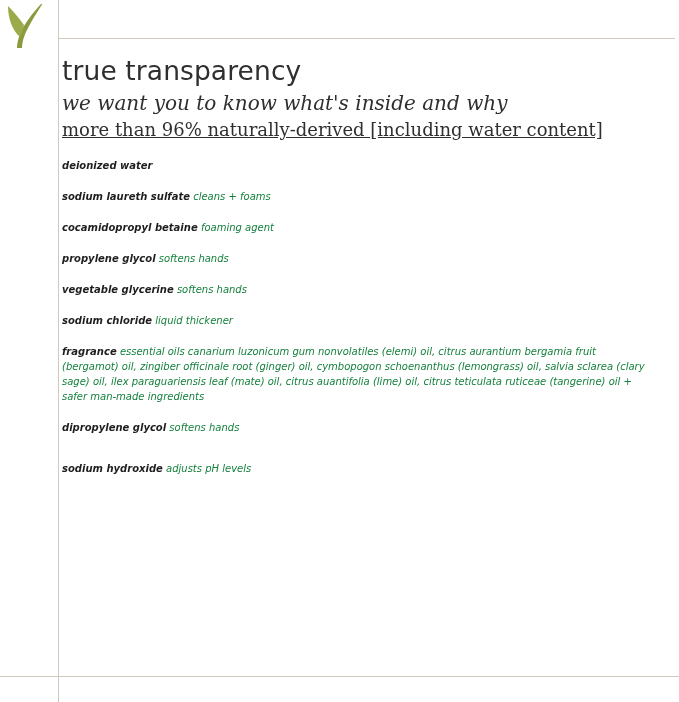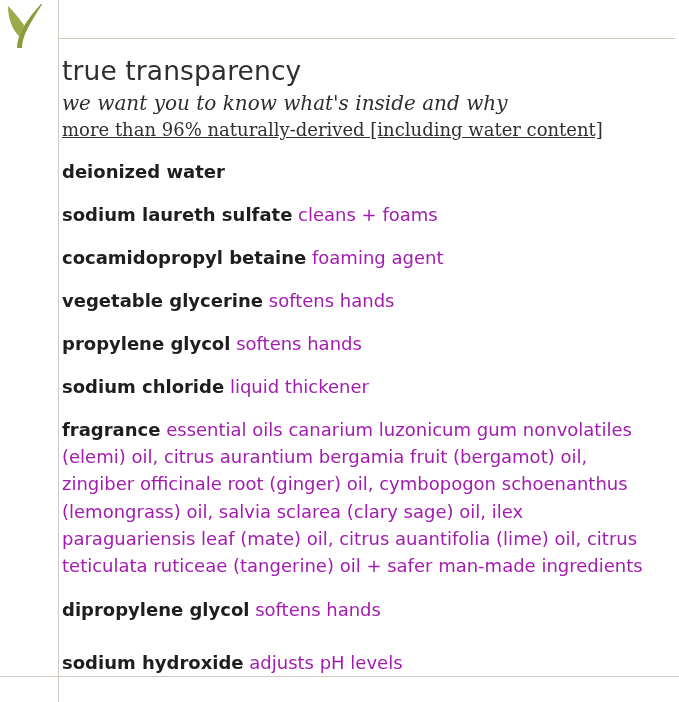--- a/index.html
+++ b/index.html
@@ -87,37 +87,38 @@
     line-height: 1.25;
     margin: 0 0 16px 0;
     text-decoration: underline;
   }
   .ingredients {
     margin: 0;
     padding: 0;
     list-style: none;
   }
   .ingredient {
-    font-size: 18px;
+    font-size: 10px;
     line-height: 1.5;
     color: #2b2b2b;
     margin: 0 0 16px 0;
     max-width: 592px;
+    font-style: italic;
   }
   .ingredient:last-child {
     margin-bottom: 0;
     margin-top: 26px;
   }
   .ing-name {
     font-weight: bold;
     color: #1e1e1e;
   }
   .ing-desc {
     font-weight: normal;
-    color: #a21caf;
+    color: #15803d;
   }
   .ing-desc:empty {
     display: none;
   }
   .ing-long {
     line-height: 1.52;
   }
 </style>
 </head>
 <body>
@@ -148,25 +149,25 @@
       </li>
       <li class="ingredient">
         <span class="ing-name">sodium laureth sulfate</span>
         <span class="ing-desc">cleans + foams</span>
       </li>
       <li class="ingredient">
         <span class="ing-name">cocamidopropyl betaine</span>
         <span class="ing-desc">foaming agent</span>
       </li>
       <li class="ingredient">
-        <span class="ing-name">vegetable glycerine</span>
+        <span class="ing-name">propylene glycol</span>
         <span class="ing-desc">softens hands</span>
       </li>
       <li class="ingredient">
-        <span class="ing-name">propylene glycol</span>
+        <span class="ing-name">vegetable glycerine</span>
         <span class="ing-desc">softens hands</span>
       </li>
       <li class="ingredient">
         <span class="ing-name">sodium chloride</span>
         <span class="ing-desc">liquid thickener</span>
       </li>
       <li class="ingredient ing-long">
         <span class="ing-name">fragrance</span>
         <span class="ing-desc">essential oils canarium luzonicum gum nonvolatiles (elemi) oil, citrus aurantium bergamia fruit (bergamot) oil, zingiber officinale root (ginger) oil, cymbopogon schoenanthus (lemongrass) oil, salvia sclarea (clary sage) oil, ilex paraguariensis leaf (mate) oil, citrus auantifolia (lime) oil, citrus teticulata ruticeae (tangerine) oil + safer man-made ingredients</span>
       </li>

